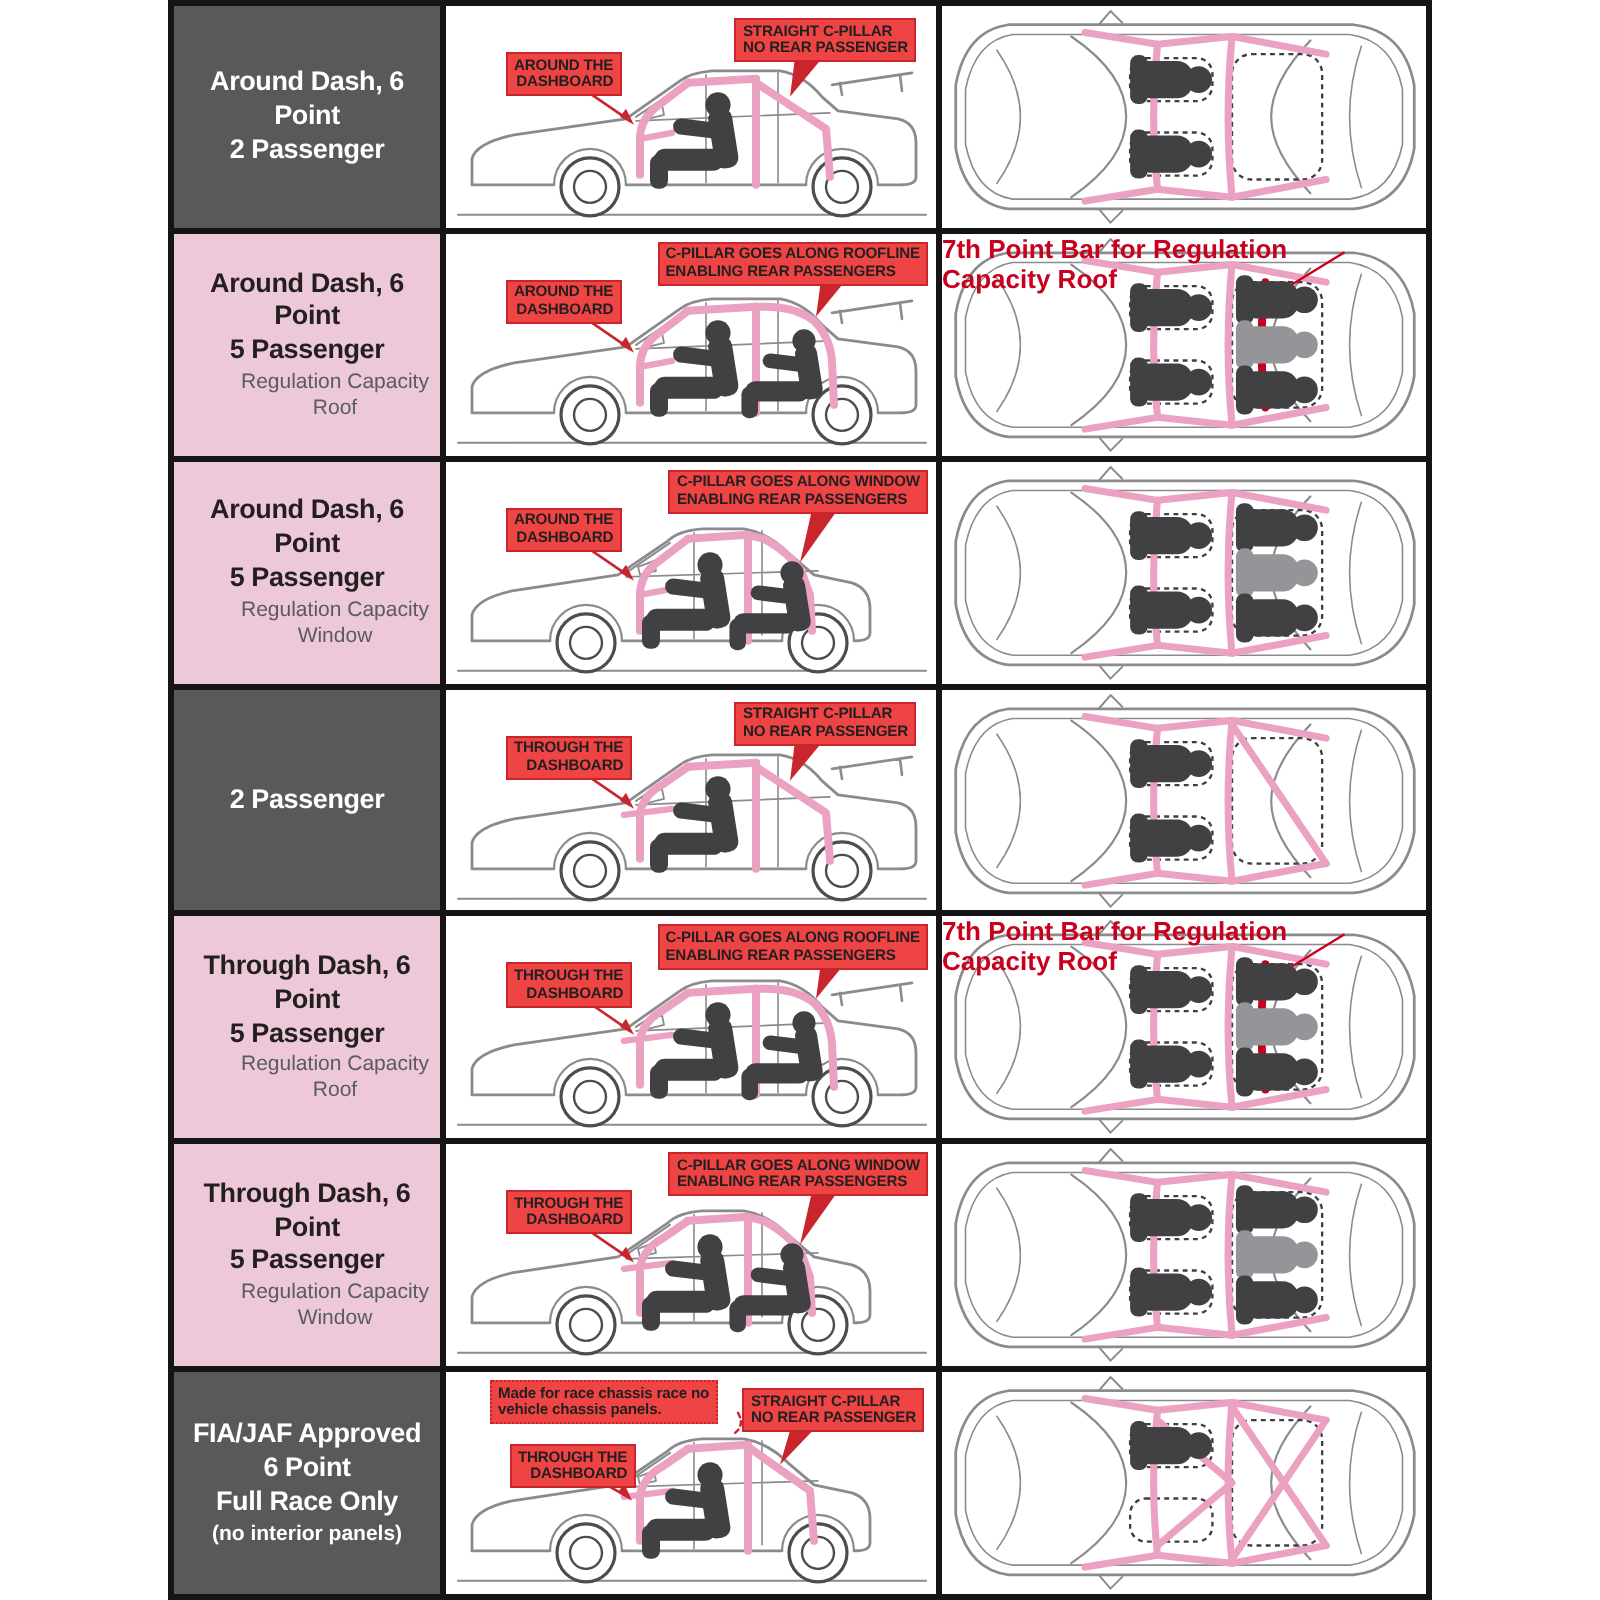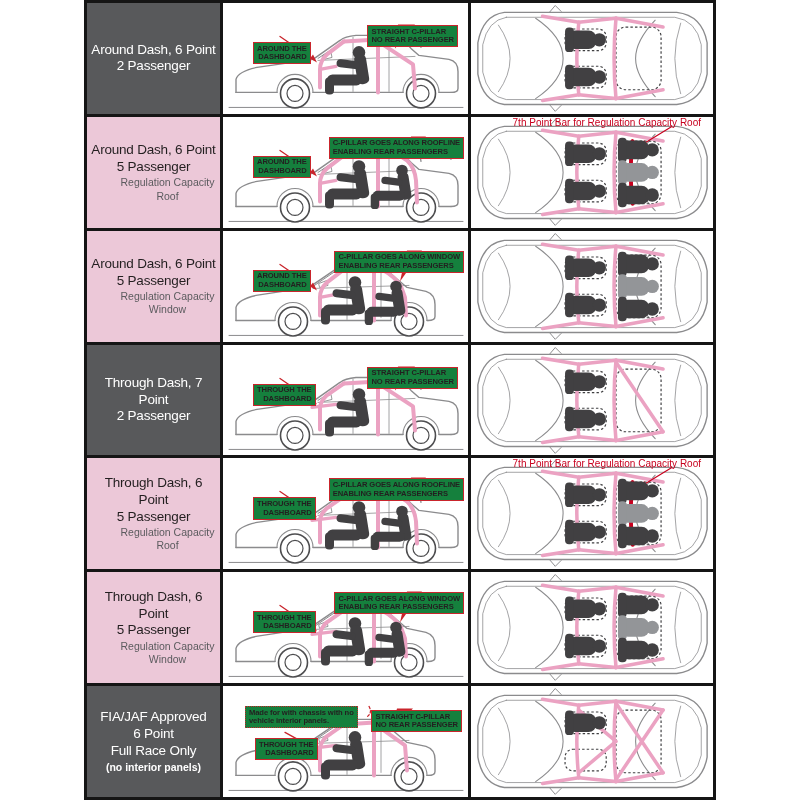--- a/index.html
+++ b/index.html
@@ -6,37 +6,37 @@
   .page{position:relative;width:800px;height:800px;background:#fff;overflow:hidden;
         font-family:"Liberation Sans",sans-serif;}
   .chart-table{position:absolute;left:84px;top:0;width:632px;height:800px;box-sizing:border-box;
         border:3px solid #151515;background:#151515;display:grid;grid-template-rows:repeat(7,1fr);grid-gap:3px;}
   .row{display:grid;grid-template-columns:133px 245px 1fr;grid-gap:3px;background:#151515;min-height:0;}
   .cell{position:relative;overflow:hidden;min-height:0;}
   .label-cell{display:flex;flex-direction:column;align-items:center;justify-content:center;
         text-align:center;padding:4px 3px;}
   .row.dark .label-cell{background:#58595b;color:#ffffff;}
   .row.pink .label-cell{background:#ecc8d8;color:#231f20;}
-  .lbl-line{font-weight:normal;font-size:13.5px;line-height:1.24;letter-spacing:-0.2px;}
+  .lbl-line{font-weight:bold;font-size:13.5px;line-height:1.24;letter-spacing:-0.2px;}
   .label-sub{font-size:10.5px;line-height:1.25;margin-top:1px;}
   .row.pink .label-sub{color:#5b5b5e;font-weight:400;margin-left:28px;}
   .row.dark .label-sub{color:#ffffff;font-weight:bold;}
   .side-cell,.top-cell{background:#ffffff;}
   .side-cell svg,.top-cell svg{position:absolute;left:0;top:0;width:100%;height:100%;}
-  .callout{position:absolute;background:#15803d;border:1.6px solid #c9252c;color:#231f20;
+  .callout{position:absolute;background:#ef4444;border:1.6px solid #c9252c;color:#231f20;
         font-size:7.6px;font-weight:bold;line-height:1.13;padding:1.5px 3px;
-        letter-spacing:-0.1px;white-space:nowrap;z-index:3;margin-top:16px;}
+        letter-spacing:-0.1px;white-space:nowrap;z-index:3;}
   .dash-callout{left:30px;top:23px;text-align:right;}
   .row-note .dash-callout{left:32px;top:36px;}
   .cpillar-callout{right:10px;top:6px;}
   .style-roofline .cpillar-callout,.style-window .cpillar-callout{right:4px;top:4px;}
   .row-note .cpillar-callout{right:6px;top:8px;}
   .note-callout{left:22px;top:4px;border-style:dotted;}
-  .bar-label{position:absolute;top:0px;right:12px;color:#c8001e;font-size:10px;
-        font-weight:normal;z-index:3;}
+  .bar-label{position:absolute;top:0px;right:12px;color:#c8001e;font-size:13px;
+        font-weight:bold;z-index:3;}
 </style>
 </head>
 <body>
 
 <div class="page">
   <div class="chart-table" id="table">
       <div class="row dark style-straight car-sedan">
     <div class="cell label-cell">
       <div class="label-lines">
             <div class="lbl-line">Around Dash, 6 Point</div>
@@ -333,21 +333,20 @@
               <rect x="-20" y="-12.5" width="9" height="25" rx="4"></rect>
               <circle cx="15" cy="0" r="6.8"></circle>
             </g>
           </svg>
 
     </div>
   </div>
       <div class="row dark style-straight car-sedan">
     <div class="cell label-cell">
       <div class="label-lines">
-            <div class="lbl-line">Through Dash, 7 Point</div>
             <div class="lbl-line">2 Passenger</div>
           </div>
 
     </div>
     <div class="cell side-cell">
       <svg class="side-svg" viewBox="0 0 245 110" preserveAspectRatio="xMidYMid meet">
             <path d="M6,104 H240" fill="none" stroke="#8b8b8d" stroke-width="1" stroke-linecap="round" stroke-linejoin="round"></path>
             <circle cx="72" cy="90" r="14.5" fill="#fff" stroke="#4d4d4f" stroke-width="1.6"></circle>
             <circle cx="72" cy="90" r="8" fill="none" stroke="#4d4d4f" stroke-width="1.2"></circle>
             <circle cx="198" cy="90" r="14.5" fill="#fff" stroke="#4d4d4f" stroke-width="1.6"></circle>
@@ -675,22 +674,22 @@
               <rect x="-32" y="22" width="35" height="11" rx="5.5"></rect>
               <rect x="-34" y="25" width="9" height="17" rx="4"></rect>
               <rect x="-21" y="9" width="23" height="8" rx="4" transform="rotate(7)"></rect>
             </g>
             <path d="M62,46 L91,62" fill="none" stroke="#c9252c" stroke-width="1.3" stroke-linecap="round" stroke-linejoin="round"></path>
             <polygon points="93,64 86,60 89,55" fill="#c9252c"></polygon>
             <path d="M146,20 Q150,27 143,31" fill="none" stroke="#c9252c" stroke-width="1.2" stroke-linecap="round" stroke-linejoin="round" stroke-dasharray="2.4,2"></path>
             <polygon points="174,22 190,22 167,46" fill="#c9252c"></polygon>
           </svg>
       <div class="callout note-callout">
-            <div>Made for with chassis with no</div>
-            <div>vehicle interior panels.</div>
+            <div>Made for race chassis race no</div>
+            <div>vehicle chassis panels.</div>
           </div>
       <div class="callout dash-callout">
             <div>THROUGH THE</div>
             <div>DASHBOARD</div>
           </div>
       <div class="callout cpillar-callout">
             <div>STRAIGHT C-PILLAR</div>
             <div>NO REAR PASSENGER</div>
           </div>
     </div>

